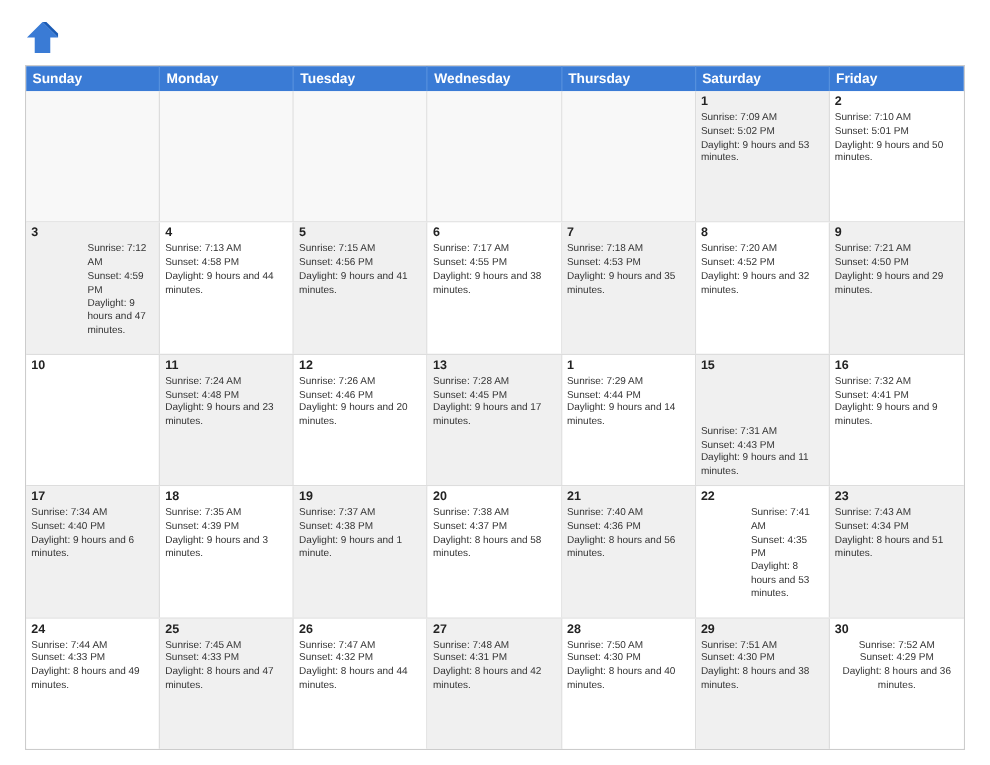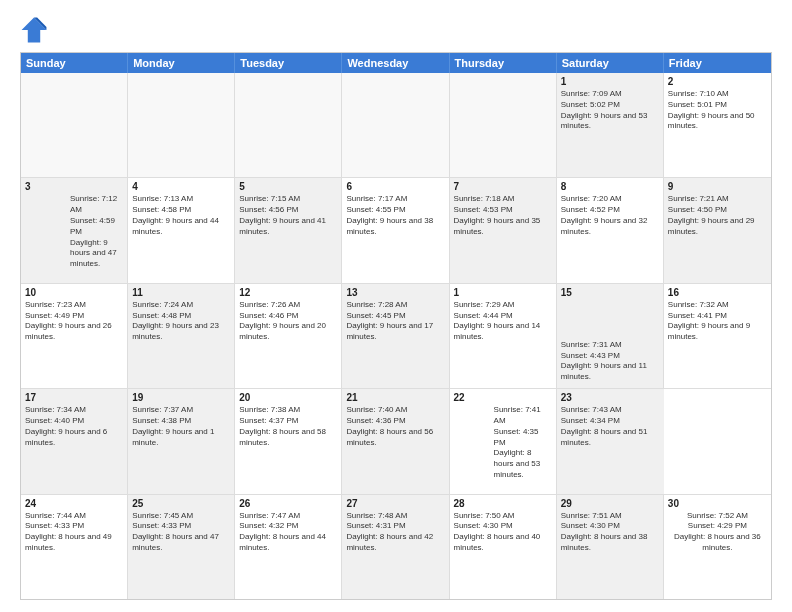--- a/index.html
+++ b/index.html
@@ -201,23 +201,20 @@
           <div class="cal-cell shaded">
             <span class="day-number">9</span>
             <div class="day-info" style="white-space: pre-line;">Sunrise: 7:21 AM
 Sunset: 4:50 PM
 Daylight: 9 hours and 29 minutes.</div>
           </div>
         </div>
         <div class="cal-row">
           <div class="cal-cell">
             <span class="day-number">10</span>
-            <div class="day-info" style="white-space: pre-line;">Sunrise: 7:23 AM
-Sunset: 4:49 PM
-Daylight: 9 hours and 26 minutes.</div>
           </div>
           <div class="cal-cell shaded">
             <span class="day-number">11</span>
             <div class="day-info" style="white-space: pre-line;">Sunrise: 7:24 AM
 Sunset: 4:48 PM
 Daylight: 9 hours and 23 minutes.</div>
           </div>
           <div class="cal-cell">
             <span class="day-number">12</span>
             <div class="day-info" style="white-space: pre-line;">Sunrise: 7:26 AM
@@ -248,20 +245,26 @@
 Sunset: 4:41 PM
 Daylight: 9 hours and 9 minutes.</div>
           </div>
         </div>
         <div class="cal-row">
           <div class="cal-cell shaded">
             <span class="day-number">17</span>
             <div class="day-info" style="white-space: pre-line;">Sunrise: 7:34 AM
 Sunset: 4:40 PM
 Daylight: 9 hours and 6 minutes.</div>
+          </div>
+          <div class="cal-cell">
+            <span class="day-number">18</span>
+            <div class="day-info" style="white-space: pre-line;">Sunrise: 7:35 AM
+Sunset: 4:39 PM
+Daylight: 9 hours and 3 minutes.</div>
           </div>
           <div class="cal-cell shaded">
             <span class="day-number">19</span>
             <div class="day-info" style="white-space: pre-line;">Sunrise: 7:37 AM
 Sunset: 4:38 PM
 Daylight: 9 hours and 1 minute.</div>
           </div>
           <div class="cal-cell">
             <span class="day-number">20</span>
             <div class="day-info" style="white-space: pre-line;">Sunrise: 7:38 AM

